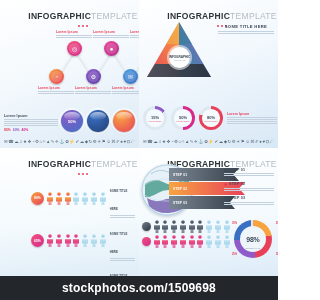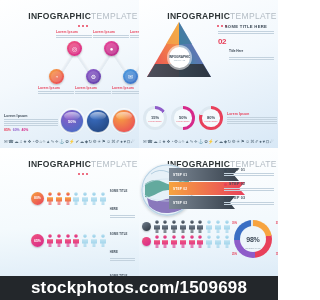--- a/index.html
+++ b/index.html
@@ -118,21 +118,21 @@
      display:flex;align-items:center;justify-content:center;}
   .bigdn .hole{position:absolute;inset:6px;border-radius:50%;background:#eef6fb;}
   .bigdn b{position:relative;z-index:2;font-size:7px;font-weight:bold;color:#3d4a57;letter-spacing:-.3px;}
   .bigdn i{position:relative;z-index:2;font-style:normal;font-size:2.2px;color:#8b9aa8;
      position:absolute;bottom:9px;left:0;right:0;text-align:center;}
   .cap{position:absolute;font-size:2.6px;color:#e8405a;font-weight:bold;}
 
   
   .wm{position:absolute;left:0;right:0;bottom:0;height:24px;background:#23272b;
      display:flex;align-items:center;justify-content:center;}
-  .wm b{color:#fff;font-size:17px;font-weight:bold;letter-spacing:.2px;}
+  .wm b{color:#fff;font-size:12px;font-weight:bold;letter-spacing:.2px;}
 </style>
 </head>
 <body>
 
 <div class="sheet">
 
   <div class="panel tl">
     <div class="hdr">
       <span class="t1">INFOGRAPHIC</span><span class="t2">TEMPLATE</span>
       <div class="dots">
@@ -313,27 +313,20 @@
       </div>
     </div>
 
     <div class="tr-list">
       <div class="ttl">SOME TITLE HERE</div>
       <div class="lines" style="margin-top:2px">
           <span></span>
           <span></span>
         </div>
       <div id="tr-items">
-          <div class="num-row">
-            <div class="n">02</div>
-            <div class="bd"><b>Title Here</b><div class="lines">
-                <span></span>
-                <span></span>
-              </div></div>
-          </div>
         </div>
     </div>
 
     <div class="tr-donuts">
       <div id="tr-dn" style="display:flex;gap:4px">
           <div class="dn" style="background: conic-gradient(rgb(142, 92, 201) 0deg, rgb(142, 92, 201) 54deg, rgb(221, 232, 240) 54deg, rgb(221, 232, 240) 360deg);">
             <div class="hole"></div>
             <b>15%</b>
             <i>Lorem Ipsum</i>
           </div>

